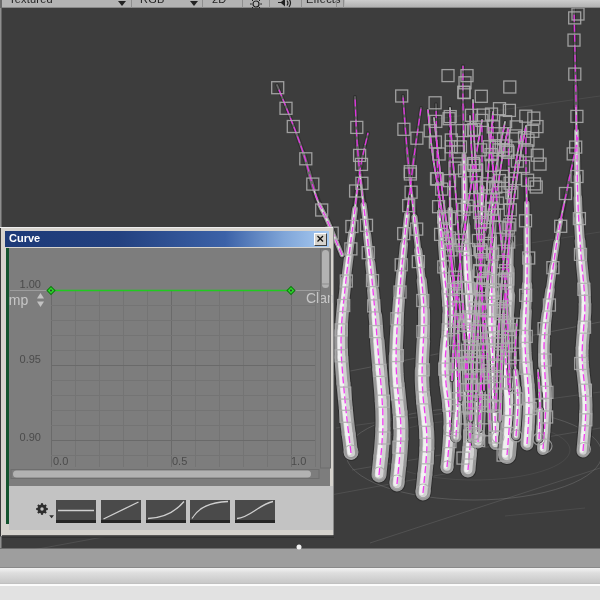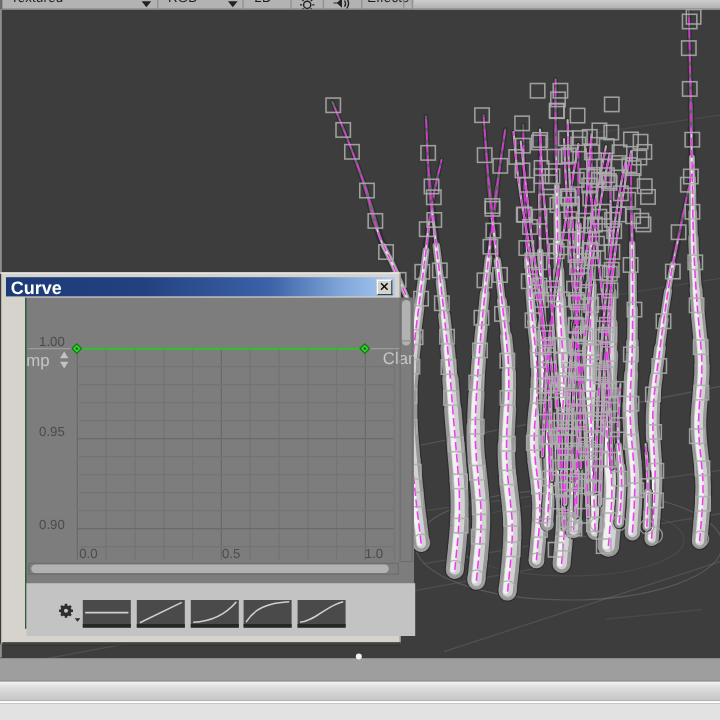--- a/index.html
+++ b/index.html
@@ -1482,28 +1482,28 @@
 <div style="position:absolute;left:0;top:567px;width:600px;height:1.5px;background:#8a8a8a"></div>
 <div style="position:absolute;left:0;top:568px;width:600px;height:16px;background:linear-gradient(#f4f4f4,#dedede 30%,#c7c7c7 95%,#b5b5b5)"></div>
 <div style="position:absolute;left:0;top:584px;width:600px;height:2px;background:#fbfbfb"></div>
 <div style="position:absolute;left:0;top:586px;width:600px;height:14px;background:#e2e2e2"></div>
 <div style="position:absolute;left:0;top:227px;width:334px;height:310px;background:#d6d3cd;">
     <div style="position:absolute;left:0;top:0;width:1px;height:100%;background:#3a3a3a"></div>
     <div style="position:absolute;left:0;top:0;width:100%;height:1px;background:#efefef"></div>
     <div style="position:absolute;right:0;top:0;width:1px;height:100%;background:#8a8a8a"></div>
     <div style="position:absolute;left:0;bottom:0;width:100%;height:1px;background:#6a6a6a"></div>
     <div style="position:absolute;left:5px;top:4px;width:324px;height:16px;background:linear-gradient(90deg,#1d3a78 0%,#234180 35%,#3c62a8 68%,#7fa5d8 86%,#a9cbf2 100%);">
-      <span style="position:absolute;left:4px;top:1px;font-size:15px;font-weight:bold;color:#ffffff">Curve</span>
+      <span style="position:absolute;left:4px;top:1px;font-size:11px;font-weight:bold;color:#ffffff">Curve</span>
       <div style="position:absolute;right:2.5px;top:2px;width:11px;height:10.5px;background:#d6d3cd;border-top:1px solid #ffffff;border-left:1px solid #ffffff;border-right:1.5px solid #404040;border-bottom:1.5px solid #404040">
         <svg width="11" height="10" viewBox="0 0 11 10" style="display:block">
           <path d="M2.5,2 L8,7.5 M8,2 L2.5,7.5" stroke="#111" stroke-width="1.3"></path>
         </svg>
       </div>
     </div>
-    <div style="position:absolute;left:21px;top:21px;width:324px;height:276px;background:#7d7d7d;border-left:1px solid #14532d;box-sizing:border-box">
+    <div style="position:absolute;left:6px;top:21px;width:324px;height:276px;background:#7d7d7d;border-left:3px solid #14532d;box-sizing:border-box">
       <svg width="324" height="238" viewBox="0 0 324 238" style="position:absolute;left:0;top:0">
         <line x1="42.5" y1="42" x2="42.5" y2="219" stroke="#6a6a6a" stroke-width="1"></line>
         <line x1="66.5" y1="42" x2="66.5" y2="219" stroke="#747474" stroke-width="1"></line>
         <line x1="90.5" y1="42" x2="90.5" y2="219" stroke="#747474" stroke-width="1"></line>
         <line x1="114.5" y1="42" x2="114.5" y2="219" stroke="#747474" stroke-width="1"></line>
         <line x1="138.5" y1="42" x2="138.5" y2="219" stroke="#747474" stroke-width="1"></line>
         <line x1="162.5" y1="42" x2="162.5" y2="219" stroke="#6a6a6a" stroke-width="1"></line>
         <line x1="186.5" y1="42" x2="186.5" y2="219" stroke="#747474" stroke-width="1"></line>
         <line x1="210.5" y1="42" x2="210.5" y2="219" stroke="#747474" stroke-width="1"></line>
         <line x1="234.5" y1="42" x2="234.5" y2="219" stroke="#747474" stroke-width="1"></line>

